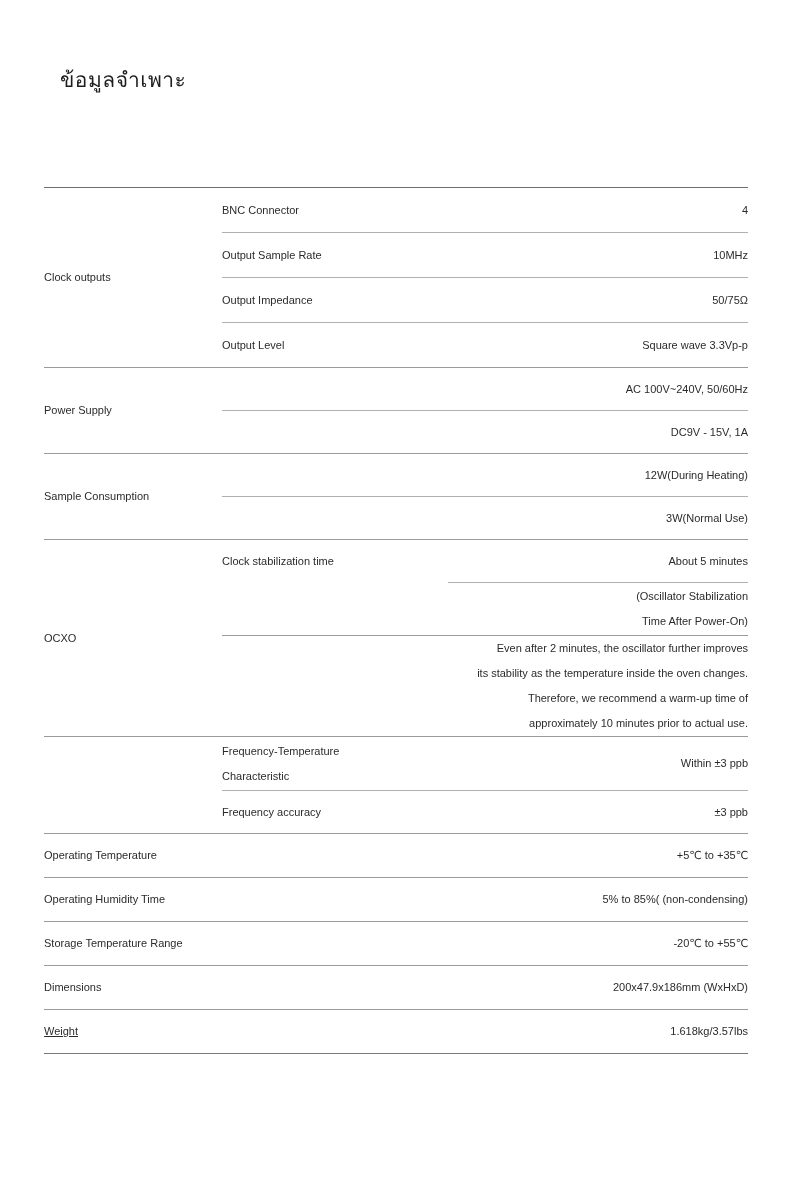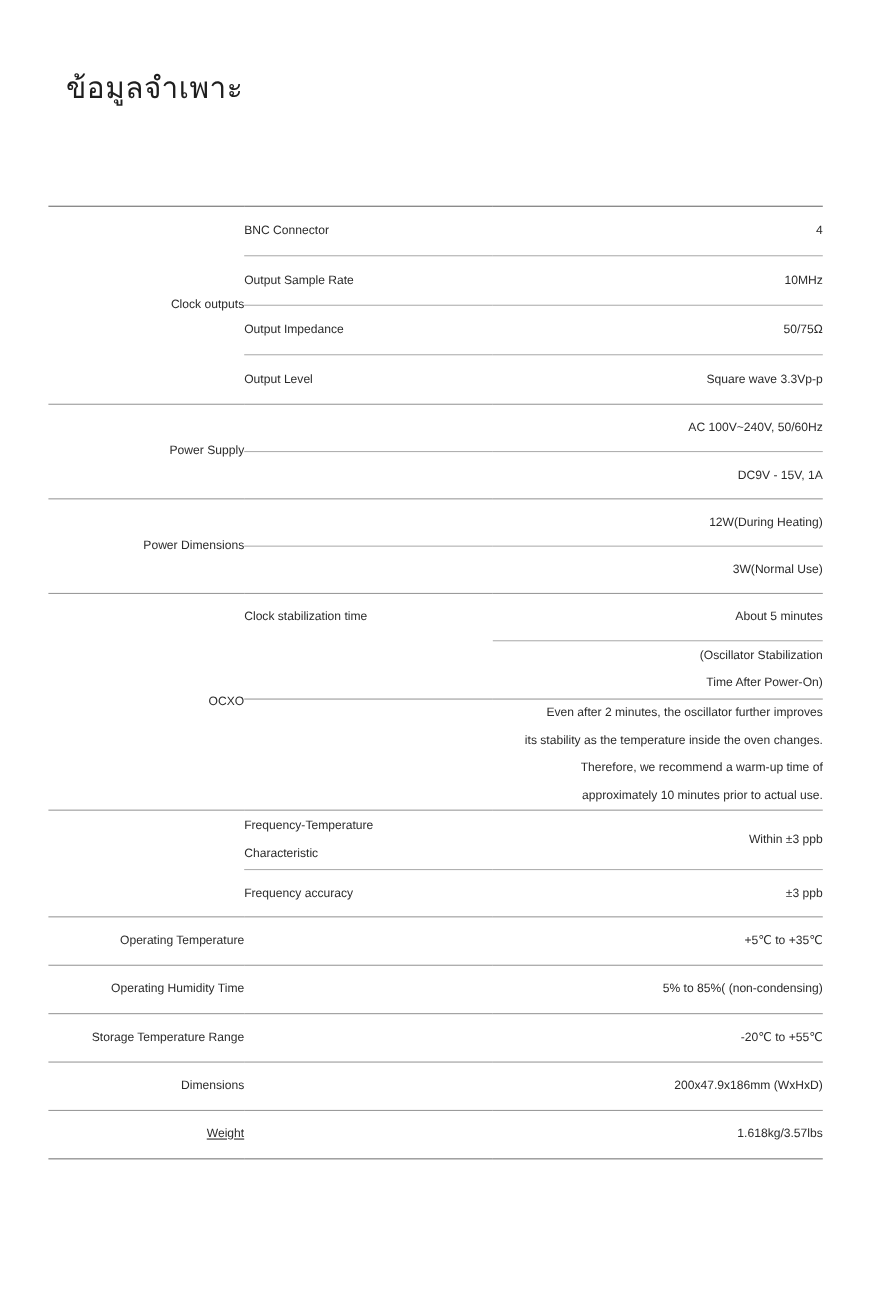--- a/index.html
+++ b/index.html
@@ -19,21 +19,21 @@
     width: 800px;
     height: 1188px;
     box-sizing: border-box;
   }
 
   
   .page-title {
     position: absolute;
     left: 60px;
     top: 57px;
-    font-size: 27px;
+    font-size: 21px;
     line-height: 46px;
     font-weight: 400;
     letter-spacing: 0.5px;
     color: #1e1e1e;
     white-space: nowrap;
   }
 
   
   .spec-table {
     position: absolute;
@@ -50,21 +50,21 @@
     line-height: 25px;
     font-weight: 400;
     color: #2b2b2b;
   }
 
   
   .grp {
     width: 178px;
     padding-left: 6px;
     padding-right: 6px;
-    text-align: right;
+    text-align: left;
     white-space: nowrap;
   }
   
   .sub {
     padding-left: 10px;
     padding-right: 8px;
     text-align: left;
   }
   
   .val {
@@ -135,21 +135,21 @@
 
       <tr class="h43">
         <td class="grp rule-full" rowspan="2">Power Supply</td>
         <td class="val rule-full" colspan="2">AC 100V~240V, 50/60Hz</td>
       </tr>
       <tr class="h43">
         <td class="val rule-inner" colspan="2">DC9V - 15V, 1A</td>
       </tr>
 
       <tr class="h43">
-        <td class="grp rule-full" rowspan="2">Power Dimensions</td>
+        <td class="grp rule-full" rowspan="2">Sample Consumption</td>
         <td class="val rule-full" colspan="2">12W(During Heating)</td>
       </tr>
       <tr class="h43">
         <td class="val rule-inner" colspan="2">3W(Normal Use)</td>
       </tr>
 
       <tr class="h43">
         <td class="grp rule-full" rowspan="3">OCXO</td>
         <td class="sub rule-full">Clock stabilization time</td>
         <td class="val rule-full">About 5 minutes</td>

